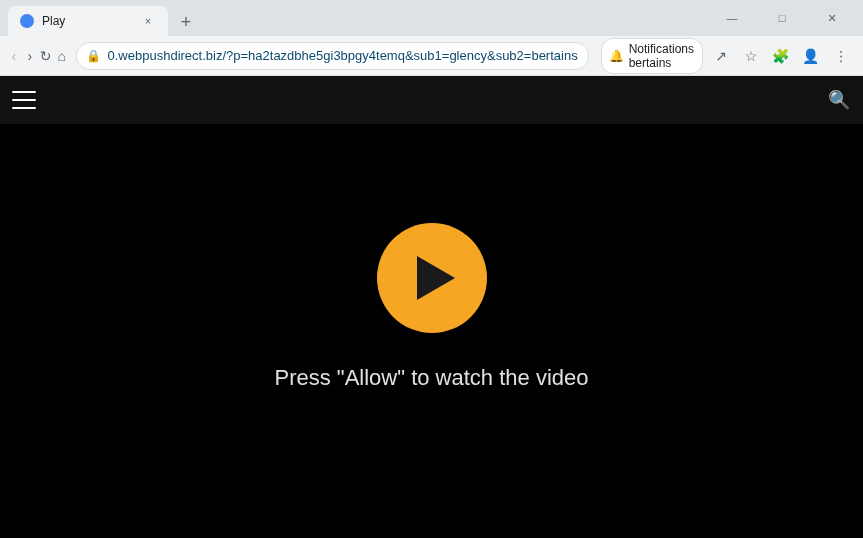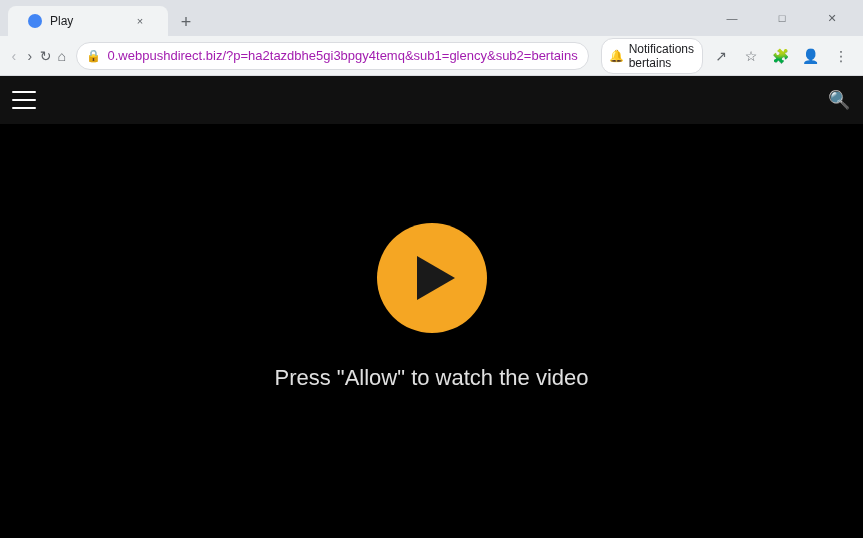--- a/index.html
+++ b/index.html
@@ -22,21 +22,21 @@
       align-items: flex-end;
       height: 100%;
       flex: 1;
     }
     .tab {
       height: 30px;
       background: #f1f3f4;
       border-radius: 8px 8px 0 0;
       display: flex;
       align-items: center;
-      padding: 0 20px;
+      padding: 0 12px;
       gap: 8px;
       min-width: 160px;
       max-width: 240px;
       position: relative;
     }
     .tab-favicon {
       width: 14px;
       height: 14px;
       border-radius: 50%;
       background: #4285f4;
@@ -124,21 +124,21 @@
       padding: 0 10px;
       gap: 6px;
       margin: 0 4px;
     }
     .address-icon {
       font-size: 12px;
       color: #5f6368;
     }
     .address-text {
       font-size: 13px;
-      color: #a21caf;
+      color: #0c4a6e;
       flex: 1;
       white-space: nowrap;
       overflow: hidden;
       text-overflow: ellipsis;
     }
     .notif-blocked {
       display: flex;
       align-items: center;
       gap: 4px;
       background: #fff;

